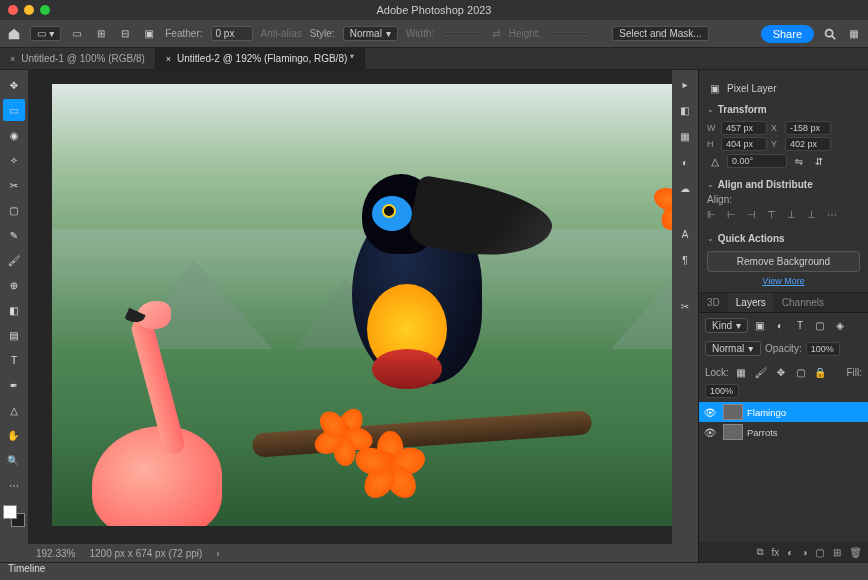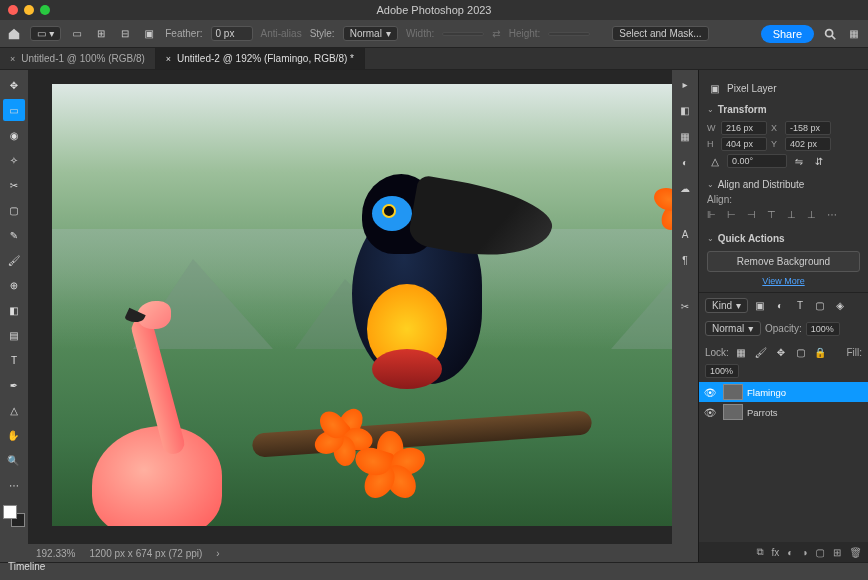--- a/index.html
+++ b/index.html
@@ -74,21 +74,21 @@
 .panel-tabs{display:flex;background:#2a2a2a;border-bottom:1px solid #1a1a1a}
 .ptab{padding:4px 8px;font-size:10px;color:#888}
 .ptab.act{color:#ddd;background:#323232}
 .layer-ctrl{padding:4px 6px;display:flex;align-items:center;gap:4px;flex-wrap:wrap}
 .layers-list{flex:1;overflow-y:auto}
 .layer{display:flex;align-items:center;padding:2px 4px;gap:4px;font-size:9.5px;color:#ccc}
 .layer.act{background:#0d99ff;color:#fff}
 .eye{width:14px;text-align:center;font-size:10px}
 .thumb{width:20px;height:16px;background:#666;border:1px solid #888;margin-left:2px}
 .layer-foot{height:20px;background:#2a2a2a;display:flex;align-items:center;justify-content:flex-end;gap:8px;padding:0 6px;font-size:10px;color:#aaa}
-.timeline{position:absolute;bottom:0;left:0;height:18px;padding:8px 8px;background:#434343;display:flex;align-items:flex-end;font-size:10px;color:#ddd;border-top:1px solid #222;width:100%}
+.timeline{position:absolute;bottom:0;left:0;height:18px;padding:0 8px;background:#434343;display:flex;align-items:flex-start;font-size:10px;color:#ddd;border-top:1px solid #222;width:100%}
 .align-row{display:flex;gap:6px;margin:4px 0}
 .align-ico{width:14px;height:14px;opacity:.7}
 </style>
 </head>
 <body>
 
 <div class="titlebar">
   <div class="traffic">
     <div class="dot r"></div>
     <div class="dot y"></div>
@@ -244,58 +244,63 @@
       <div class="panel-sub">
           <span class="ico">▣</span>
           <span>Pixel Layer</span>
         </div>
       <div class="panel-sub">
           <span class="chev">⌄</span>
           <span style="font-weight:600">Transform</span>
         </div>
       <div class="prop-row">
         <span class="prop-lbl">W</span>
-          <span class="prop-val">216 px</span>
+          <span class="prop-val">457 px</span>
         <span class="prop-lbl">X</span>
           <span class="prop-val">-158 px</span>
       </div>
       <div class="prop-row">
         <span class="prop-lbl">H</span>
           <span class="prop-val">404 px</span>
         <span class="prop-lbl">Y</span>
           <span class="prop-val">402 px</span>
       </div>
       <div class="prop-row">
         <span class="ico">△</span>
         <span class="prop-val" style="width:60px">0.00°</span>
         <span class="ico">⇋</span>
         <span class="ico">⇵</span>
       </div>
       <div class="panel-sub" style="margin-top:6px">
           <span class="chev">⌄</span>
-          <span style="font-weight:400">Align and Distribute</span>
+          <span style="font-weight:700">Align and Distribute</span>
         </div>
       <div class="lbl">Align:</div>
       <div class="align-row">
         <span class="align-ico">⊩</span>
         <span class="align-ico">⊢</span>
         <span class="align-ico">⊣</span>
         <span class="align-ico">⊤</span>
         <span class="align-ico">⊥</span>
         <span class="align-ico">⊥</span>
         <span class="align-ico">⋯</span>
       </div>
       <div class="panel-sub" style="margin-top:6px">
           <span class="chev">⌄</span>
           <span style="font-weight:600">Quick Actions</span>
         </div>
       <div class="qa-btn">Remove Background</div>
       <a class="link">View More</a>
     </div>
 
+    <div class="panel-tabs">
+      <div class="ptab">3D</div>
+      <div class="ptab act">Layers</div>
+      <div class="ptab">Channels</div>
+    </div>
     <div class="layer-ctrl">
       <span class="sel"><span>Kind</span> ▾</span>
       <span class="ico">▣</span>
       <span class="ico">◐</span>
       <span class="ico">T</span>
       <span class="ico">▢</span>
       <span class="ico">◈</span>
     </div>
     <div class="layer-ctrl">
       <span class="sel" style="width:56px"><span>Normal</span> ▾</span>

